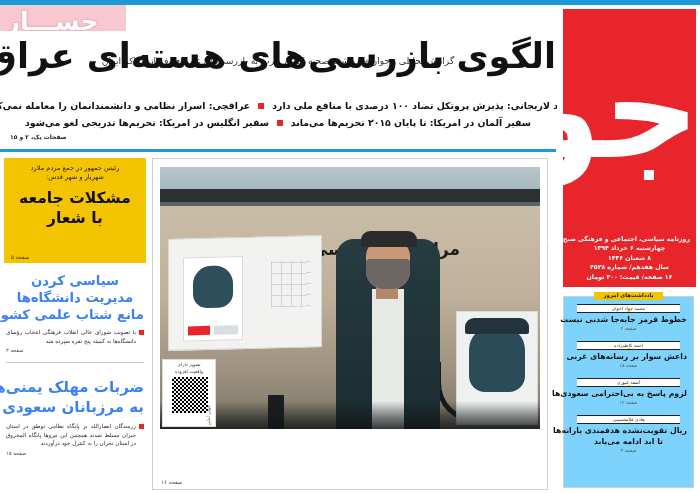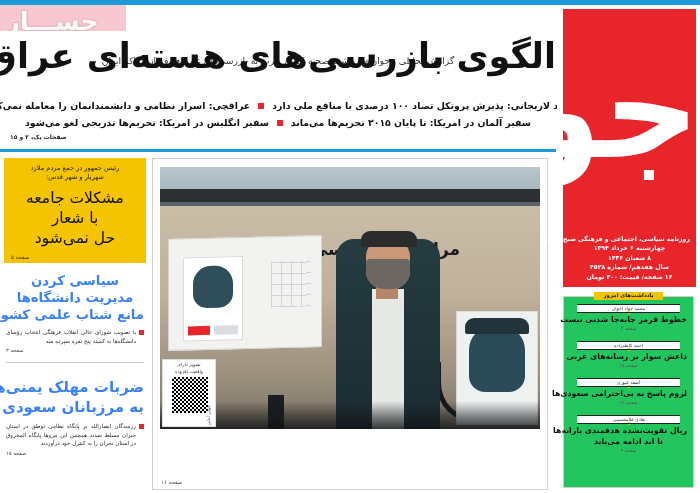--- a/index.html
+++ b/index.html
@@ -208,21 +208,21 @@
   .yellow-box .yb-kicker {
     font-size: 6.6px;
     line-height: 9px;
     color: #1a1a1a;
     text-align: center;
     white-space: nowrap;
   }
   .yellow-box .yb-title {
     margin-top: 6px;
     font-size: 15.5px;
-    font-weight: normal;
+    font-weight: bold;
     color: #111111;
     line-height: 20px;
     text-align: center;
     letter-spacing: -.5px;
     white-space: nowrap;
   }
   .yellow-box .yb-page {
     position: absolute;
     left: 7px;
     bottom: 3px;
@@ -532,21 +532,21 @@
   }
 
   
   .right-col {
     position: absolute;
     top: 296px;
     right: 6px;
     width: 131px;
     height: 192px;
     border: 1px solid #cfcfcf;
-    background: #22c55e;
+    background: #7dd3fc;
     box-sizing: border-box;
   }
   .right-col-badge {
     position: absolute;
     top: -7px;
     right: 50%;
     transform: translateX(50%);
     background: #f5c400;
     color: #1a1a1a;
     font-size: 5.4px;
@@ -666,21 +666,20 @@
 
   <div class="blue-rule"></div>
 
   <div class="left-col">
 
     <div class="yellow-box">
       <div class="yb-kicker">رئیس جمهور در جمع مردم ملارد</div>
       <div class="yb-kicker">شهریار و شهر قدس:</div>
       <div class="yb-title">مشکلات جامعه</div>
       <div class="yb-title" style="margin-top:0">با شعار</div>
-      <div class="yb-title" style="margin-top:0">حل نمی‌شود</div>
       <div class="yb-page">صفحه ۵</div>
     </div>
 
     <div class="story">
       <div class="st-title">سیاسی کردن</div>
       <div class="st-title">مدیریت دانشگاه‌ها</div>
       <div class="st-title">مانع شتاب علمی کشور است</div>
       <div class="st-body">
         <span class="sq"></span>
         <span class="tx">با تصویب شورای عالی انقلاب فرهنگی انتخاب رؤسای دانشگاه‌ها به کمیته پنج نفره سپرده شد</span>

